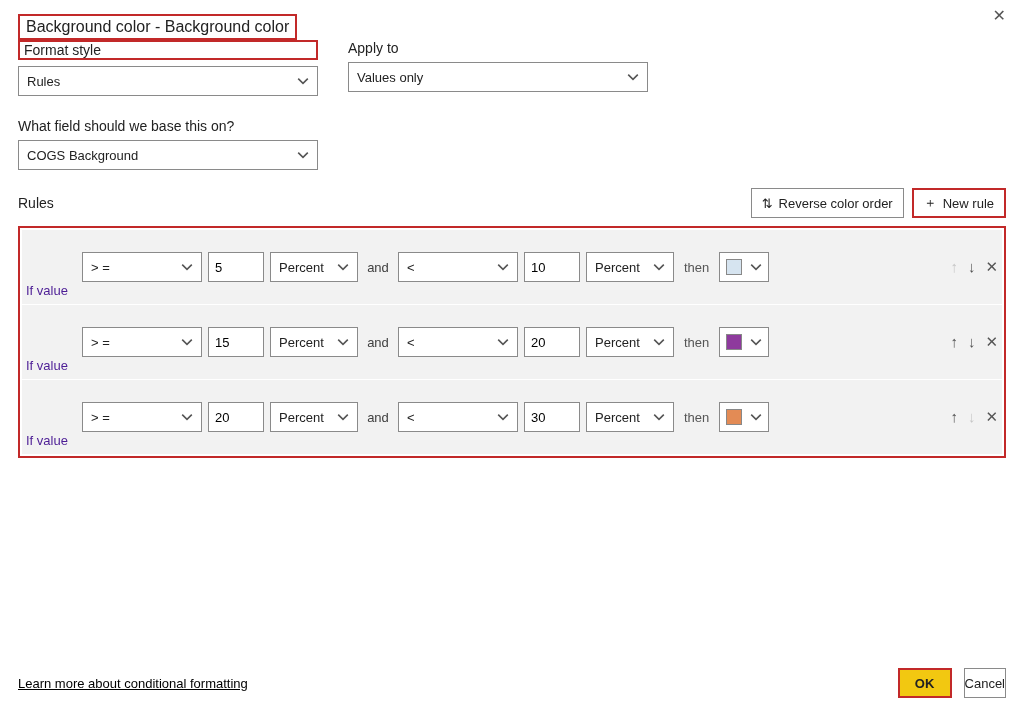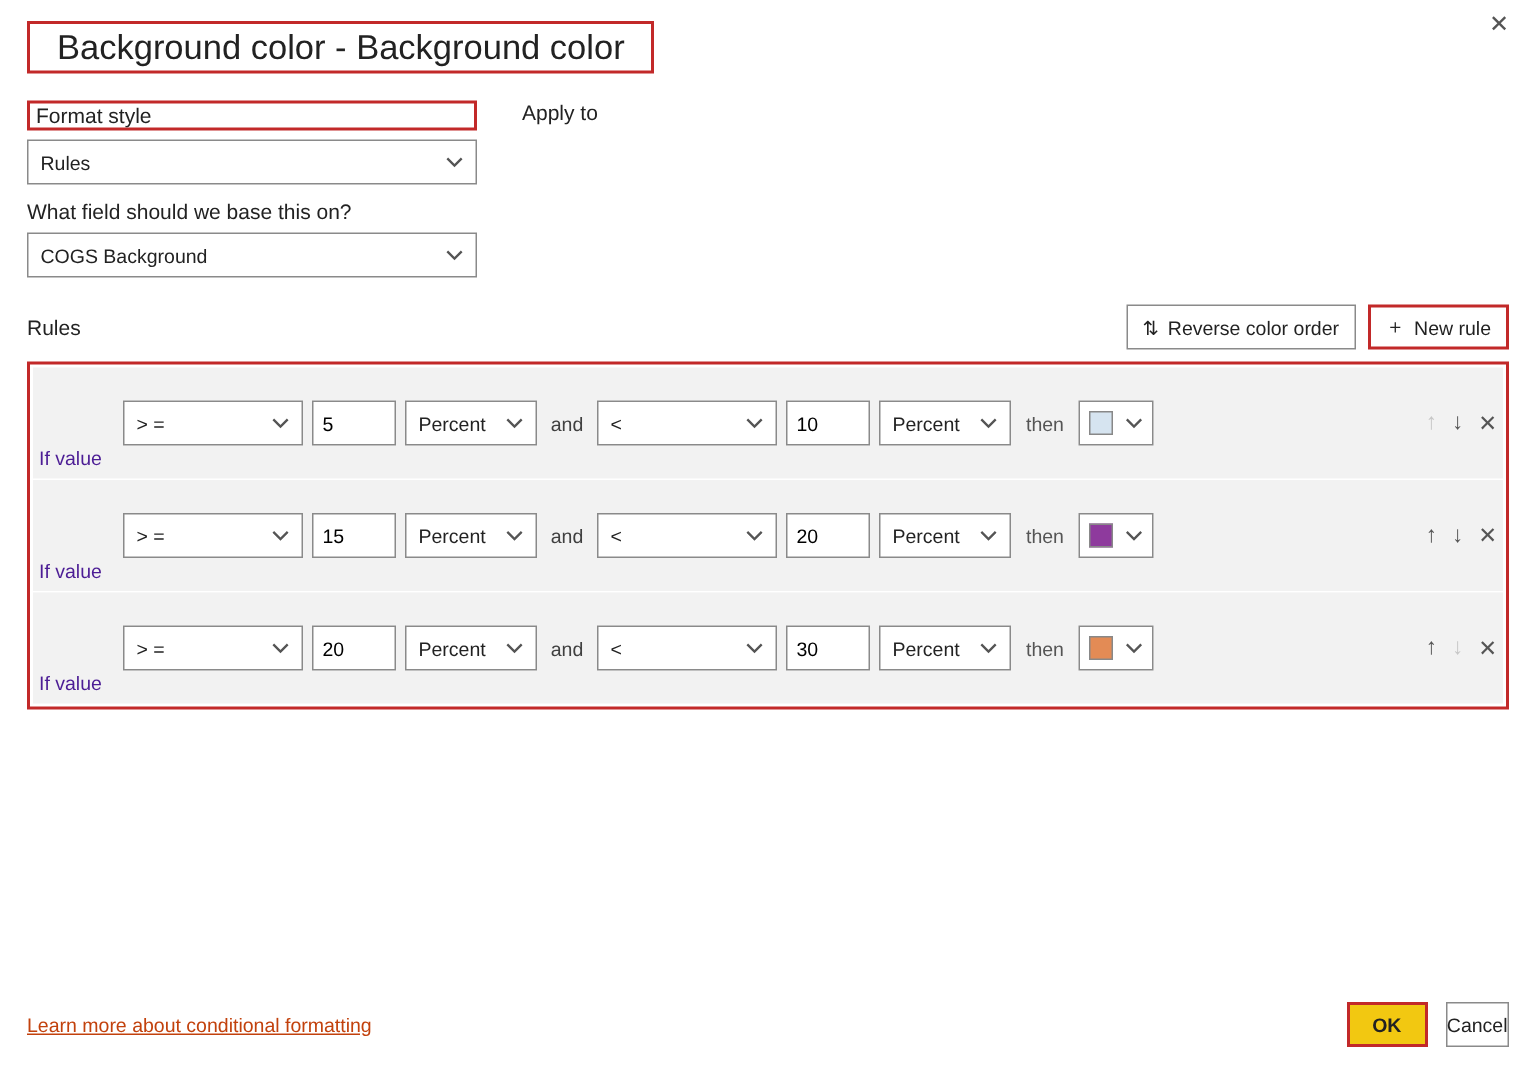--- a/index.html
+++ b/index.html
@@ -10,34 +10,33 @@
     font-size: 13px;
     color: #222;
     background: #fff;
     width: 1024px;
     height: 712px;
     position: relative;
   }
   .hl { border: 2px solid #c22929; }  
 
   .title {
-    font-size: 23px;
+    font-size: 16px;
     font-weight: 400;
-    padding: 2px 18px;
+    padding: 2px 6px;
     display: inline-block;
-    margin-bottom: 18px;
   }
   .close-x {
     position: absolute;
     top: 6px; right: 18px;
     font-size: 16px;
     color: #555;
   }
 
-  .row-two { display: flex; gap: 30px; margin-bottom: 10px; }
+  .row-two { display: flex; gap: 30px; margin-bottom: 22px; }
   .col { display: flex; flex-direction: column; gap: 6px; }
   .label { font-size: 14px; }
   .lbl-box { padding: 0 4px; display: inline-block; }
 
   .select {
     height: 30px;
     border: 1px solid #8a8a8a;
     background: #fff;
     display: flex;
     align-items: center;
@@ -108,21 +107,21 @@
     color:#555;
   }
   .row-actions .dis { color:#c7c7c7; }
   .row-actions span { cursor:pointer; font-size:15px; }
 
   .footer {
     position:absolute;
     bottom:14px; left:18px; right:18px;
     display:flex; align-items:center; justify-content:space-between;
   }
-  .link { color:#c2410c; text-decoration:underline; cursor:pointer; font-size:13px;}
+  .link { color:#000000; text-decoration:underline; cursor:pointer; font-size:13px;}
   .footer .right { display:flex; gap:12px; }
   .btn-ok {
     background:#f2c811; border:2px solid #c22929;
     height:30px; width:54px;
     display:flex; align-items:center; justify-content:center;
     font-weight:600; cursor:pointer;
   }
   .btn-cancel {
     background:#fff; border:1px solid #8a8a8a;
     height:30px; padding:0 0;
@@ -149,20 +148,28 @@
       <span>Rules</span>
       <span class="chev">
           <svg viewBox="0 0 10 10">
             <path d="M1 3 L5 7 L9 3" fill="none" stroke="#555" stroke-width="1.3"></path>
           </svg>
         </span>
     </div>
   </div>
   <div class="col">
     <span class="label">Apply to</span>
+    <div class="select w-apply">
+      <span>Values only</span>
+      <span class="chev">
+          <svg viewBox="0 0 10 10">
+            <path d="M1 3 L5 7 L9 3" fill="none" stroke="#555" stroke-width="1.3"></path>
+          </svg>
+        </span>
+    </div>
   </div>
 </div>
 
 
 <div class="col section-gap">
   <span class="label">What field should we base this on?</span>
   <div class="select w-field hl">
     <span>COGS Background</span>
     <span class="chev">
         <svg viewBox="0 0 10 10">

